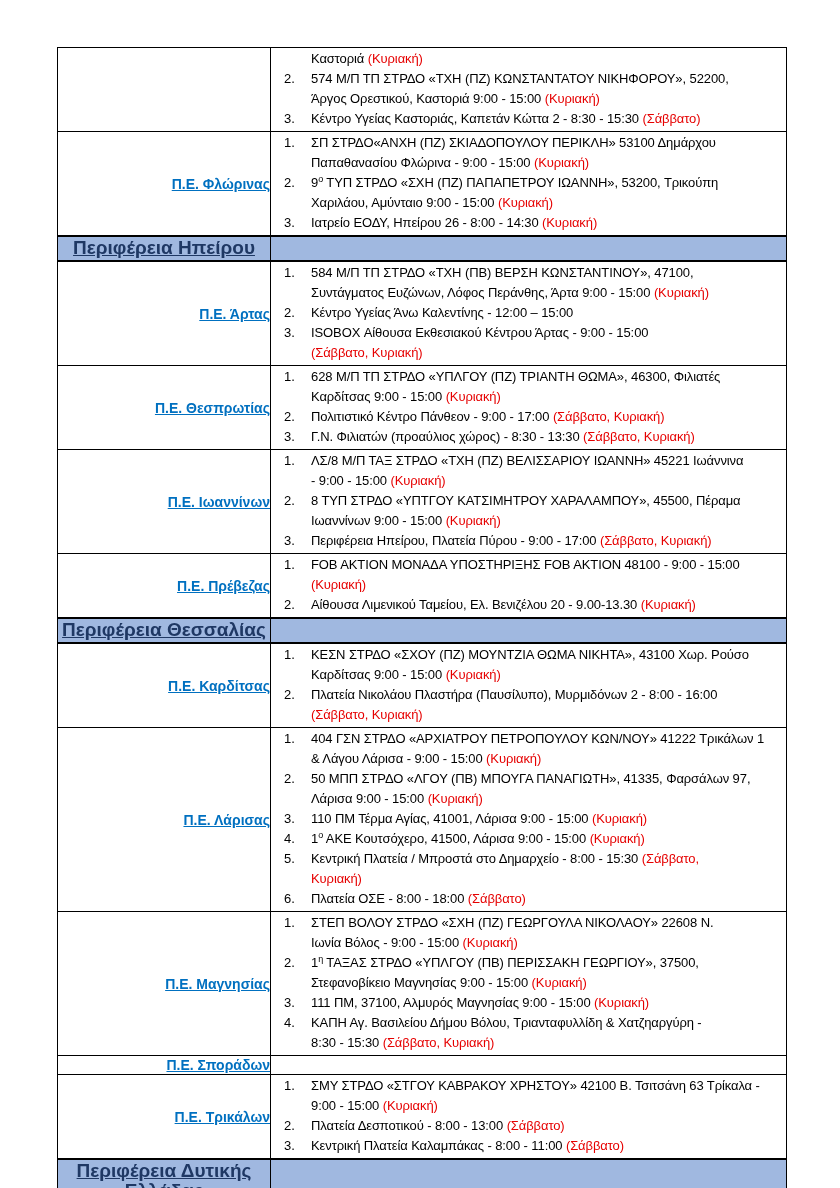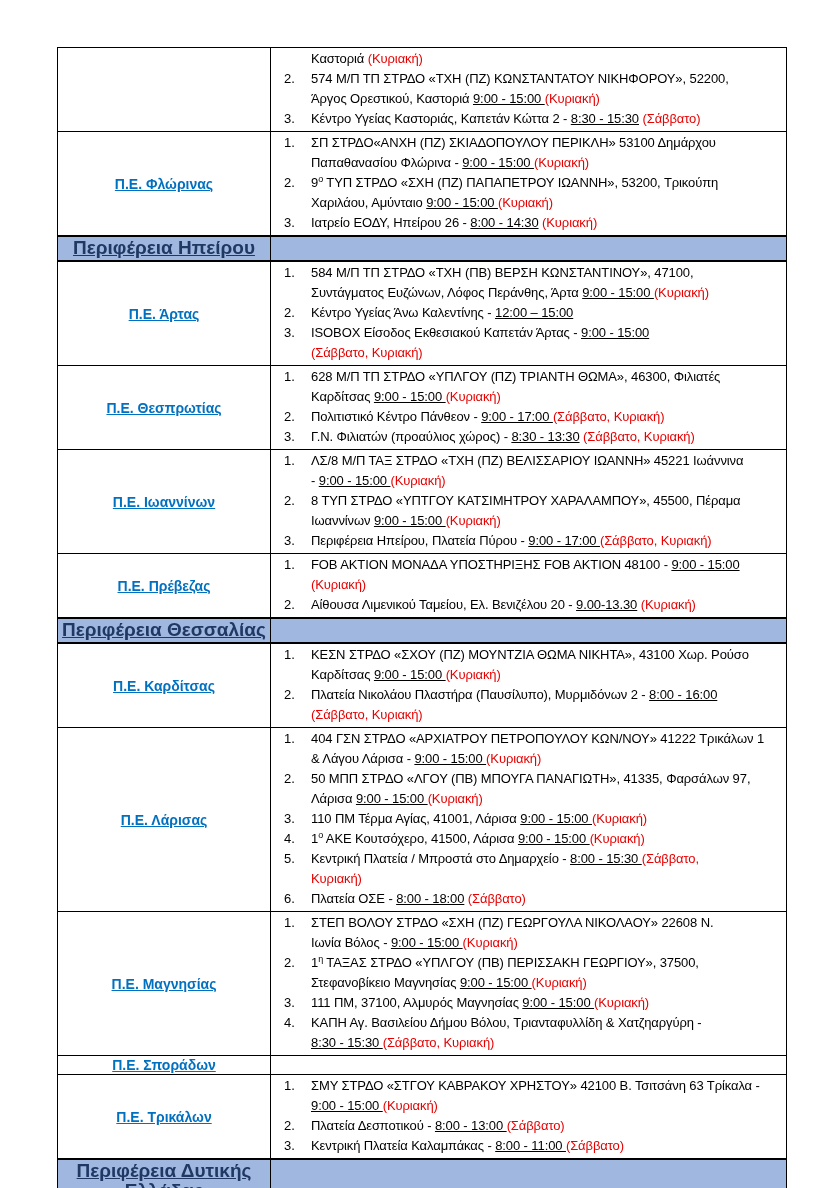--- a/index.html
+++ b/index.html
@@ -15,21 +15,21 @@
     border-collapse:collapse;table-layout:fixed;
   }
   col.c-region{width:213px;}
   col.c-items{width:516px;}
   td{
     border:1.6px solid var(--border,#000);
     vertical-align:middle;
     padding:0;
   }
   
-  .region-cell{text-align:center;}
+  .region-cell{text-align:right;}
   .region-label{
     color:var(--region-link,#0070C0);
     font-weight:bold;
     text-decoration:underline;
     font-size:14px;
     line-height:18px;
     cursor:pointer;
   }
   
   .section-row td{
@@ -49,21 +49,21 @@
   
   .items-cell{padding:1px 8px 2px 6px;vertical-align:middle;}
   .item{
     display:flex;align-items:flex-start;
     font-size:13px;line-height:20px;
     letter-spacing:-0.1px;
   }
   .item-num{flex:0 0 34px;padding-left:7px;box-sizing:border-box;}
   .item-content{flex:1;min-width:0;}
   .seg-p{color:#000;}
-  .seg-t{color:#000;text-decoration:underline;}
+  .seg-t{color:#000;}
   .seg-d{color:var(--day-red,#E60000);}
   sup.seg-sup{font-size:9px;line-height:0;}
 </style>
 </head>
 <body>
 
 <div class="page">
   <table class="locations">
     <colgroup>
       <col class="c-region">
@@ -114,21 +114,21 @@
             <div class="item">
               <span class="item-num">1.</span>
               <span class="item-content"><span class="seg-p">584 Μ/Π ΤΠ ΣΤΡΔΟ «ΤΧΗ (ΠΒ) ΒΕΡΣΗ ΚΩΝΣΤΑΝΤΙΝΟΥ», 47100,</span><br><span class="seg-p">Συντάγματος Ευζώνων, Λόφος Περάνθης, Άρτα </span><span class="seg-t">9:00 - 15:00 </span><span class="seg-d">(Κυριακή)</span></span>
             </div>
             <div class="item">
               <span class="item-num">2.</span>
               <span class="item-content"><span class="seg-p">Κέντρο Υγείας Άνω Καλεντίνης - </span><span class="seg-t">12:00 – 15:00</span></span>
             </div>
             <div class="item">
               <span class="item-num">3.</span>
-              <span class="item-content"><span class="seg-p">ISOBOX Είσοδος Εκθεσιακού Καπετάν Άρτας - </span><span class="seg-t">9:00 - 15:00</span><br><span class="seg-d">(Σάββατο, Κυριακή)</span></span>
+              <span class="item-content"><span class="seg-p">ISOBOX Αίθουσα Εκθεσιακού Κέντρου Άρτας - </span><span class="seg-t">9:00 - 15:00</span><br><span class="seg-d">(Σάββατο, Κυριακή)</span></span>
             </div>
           </td>
         </tr>
         <tr>
           <td class="region-cell"><span class="region-label">Π.Ε. Θεσπρωτίας</span></td>
           <td class="items-cell">
             <div class="item">
               <span class="item-num">1.</span>
               <span class="item-content"><span class="seg-p">628 Μ/Π ΤΠ ΣΤΡΔΟ «ΥΠΛΓΟΥ (ΠΖ) ΤΡΙΑΝΤΗ ΘΩΜΑ», 46300, Φιλιατές</span><br><span class="seg-p">Καρδίτσας </span><span class="seg-t">9:00 - 15:00 </span><span class="seg-d">(Κυριακή)</span></span>
             </div>

